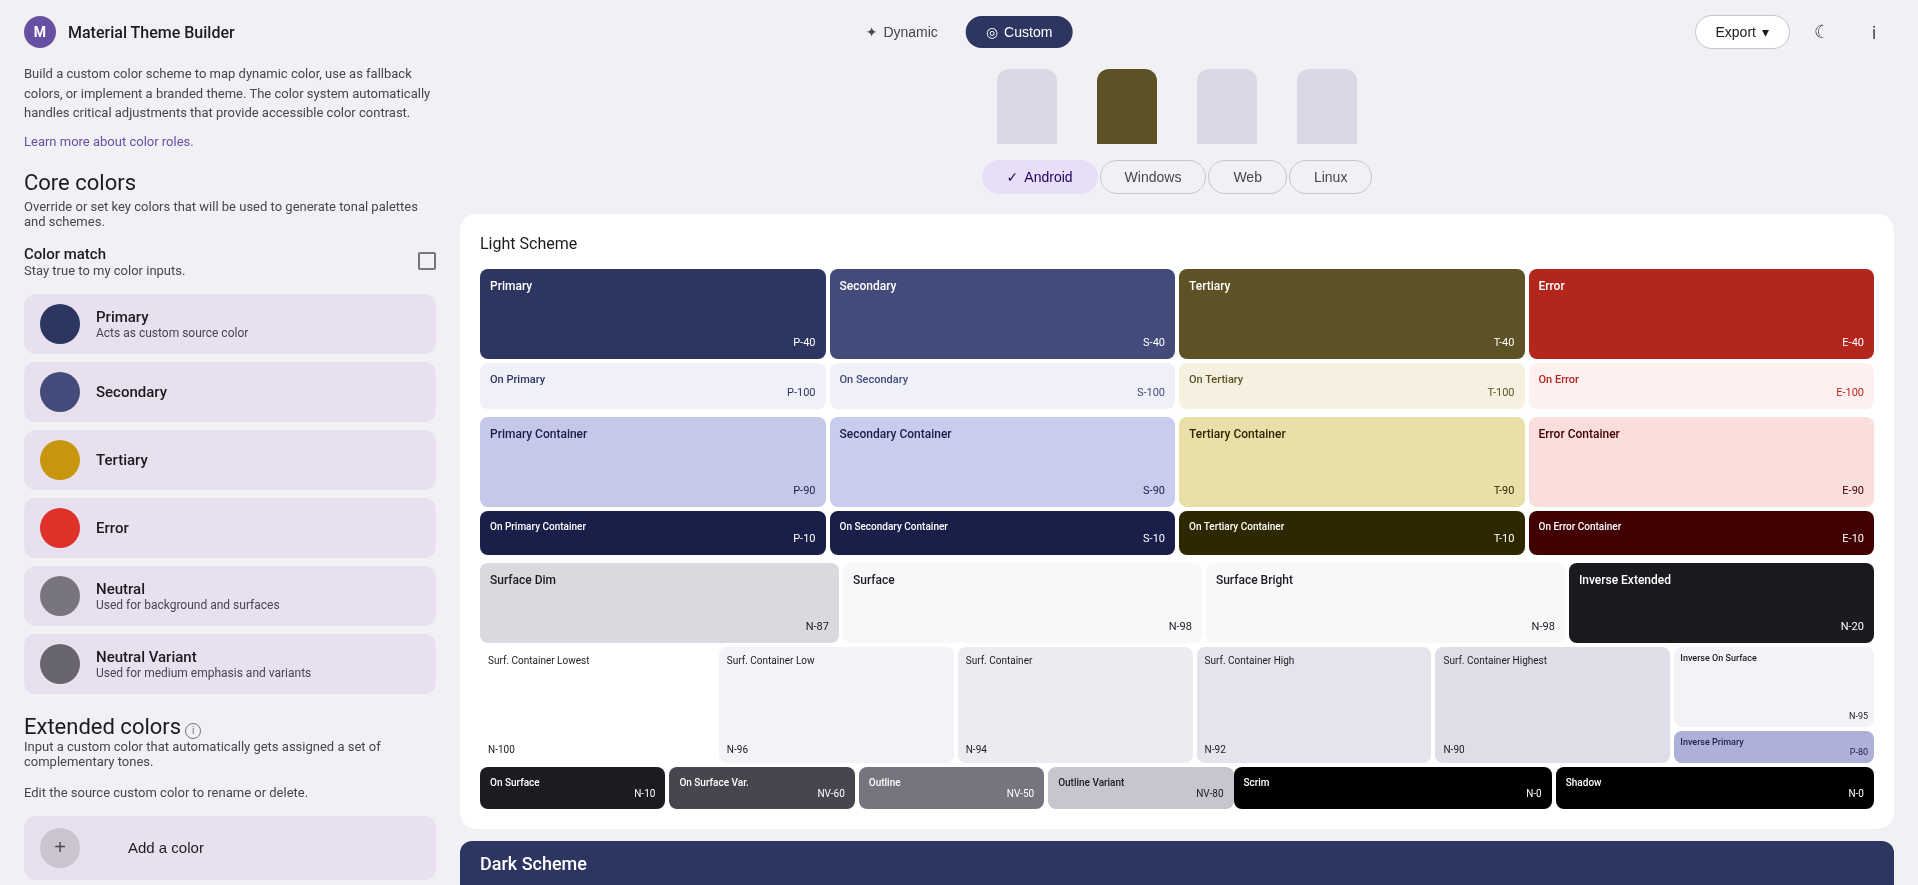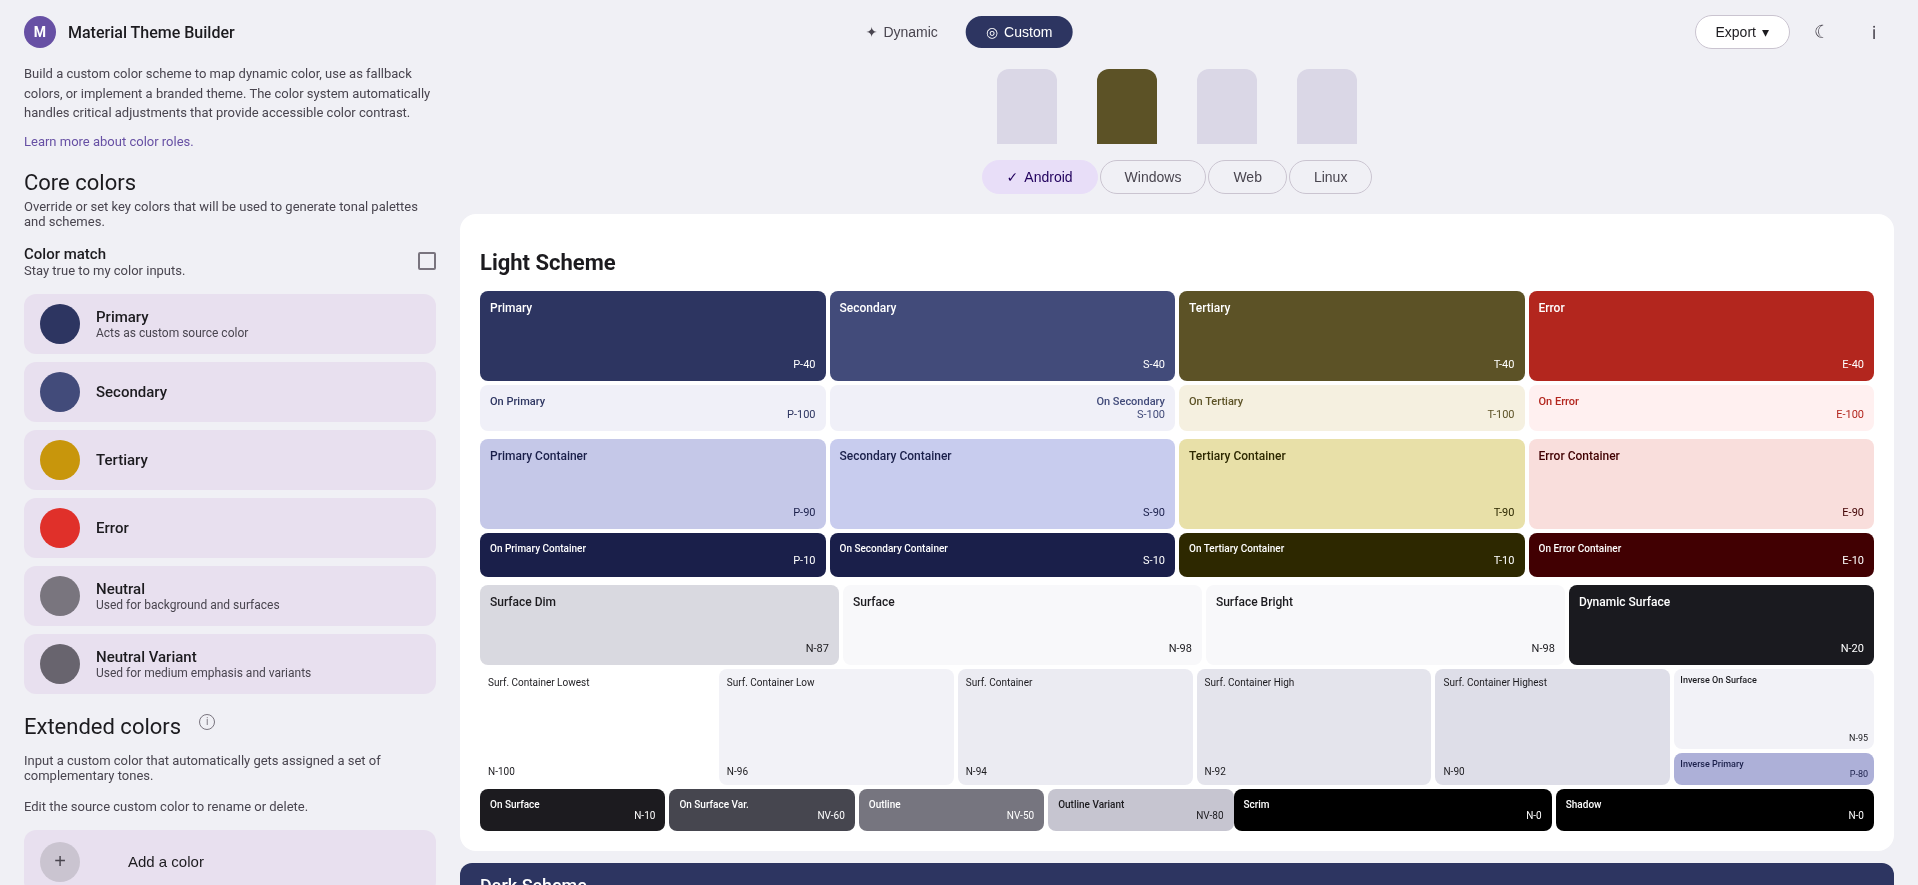--- a/index.html
+++ b/index.html
@@ -171,26 +171,26 @@
       color: #1c1b1f;
     }
     .color-item-text .color-sub {
       font-size: 12px;
       color: #49454f;
     }
 
     
     .extended-title {
       display: flex;
-      align-items: flex-start;
-      gap: 18px;
+      align-items: flex-end;
+      gap: 4px;
       font-size: 22px;
       font-weight: 400;
       color: #1c1b1f;
-      margin: 20px 0 14px 0;
+      margin: 20px 0 0 0;
     }
     .extended-desc {
       font-size: 13px;
       color: #49454f;
       margin-bottom: 16px;
     }
     .add-color-btn {
       display: flex;
       align-items: center;
       gap: 12px;
@@ -267,25 +267,24 @@
     }
 
     
     .scheme-panel {
       background: white;
       border-radius: 16px;
       padding: 20px;
       margin-bottom: 12px;
     }
     .scheme-title {
-      font-size: 22px;
-      font-weight: 700;
+      font-size: 16px;
+      font-weight: 400;
       color: #1c1b1f;
       margin-bottom: 16px;
-      margin-top: 16px;
     }
 
     
     .color-grid-row {
       display: grid;
       gap: 4px;
       margin-bottom: 4px;
     }
     .color-grid-row-4 { grid-template-columns: 1fr 1fr 1fr 1fr; }
 
@@ -307,21 +306,21 @@
       text-align: right;
       align-self: flex-end;
     }
     .color-cell.tall { min-height: 90px; }
     .color-cell.surface-row { min-height: 80px; }
 
     
     .c-primary { background: #2d3561; color: white; }
     .c-on-primary { background: #f0f0f8; color: #2d3561; }
     .c-secondary { background: #424b7a; color: white; }
-    .c-on-secondary { background: #f0f0f8; color: #424b7a; align-items: flex-end; }
+    .c-on-secondary { background: #f0f0f8; color: #424b7a; }
     .c-tertiary { background: #5c5226; color: white; }
     .c-on-tertiary { background: #f5f0e0; color: #5c5226; }
     .c-error { background: #b3261e; color: white; }
     .c-on-error { background: #fff0f0; color: #b3261e; }
 
     .c-primary-container { background: #c5c8e8; color: #1a1f4a; }
     .c-on-primary-container { background: #1a1f4a; color: white; }
     .c-secondary-container { background: #c8ccee; color: #1a1f4a; }
     .c-on-secondary-container { background: #1a1f4a; color: white; }
     .c-tertiary-container { background: #e8e0a8; color: #2d2800; }
@@ -603,21 +602,21 @@
         </div>
         <div class="color-cell c-surface surface-row">
           <span class="cell-label">Surface</span>
           <span class="cell-code" style="color:#1c1b1f;">N-98</span>
         </div>
         <div class="color-cell c-surface-bright surface-row">
           <span class="cell-label">Surface Bright</span>
           <span class="cell-code" style="color:#1c1b1f;">N-98</span>
         </div>
         <div class="color-cell c-inverse-surface surface-row">
-          <span class="cell-label">Dynamic Surface</span>
+          <span class="cell-label">Inverse Extended</span>
           <span class="cell-code" style="color:white;">N-20</span>
         </div>
       </div>
 
       <div style="display:grid;grid-template-columns:1fr 1fr 1fr 1fr 1fr 0.85fr;gap:4px;margin-bottom:4px;">
         <div class="surf-container-cell c-surf-container-lowest">
           <span class="cell-label" style="font-size:10px;color:#1c1b1f;">Surf. Container Lowest</span>
           <span class="cell-code" style="color:#1c1b1f;font-size:10px;">N-100</span>
         </div>
         <div class="surf-container-cell c-surf-container-low">

